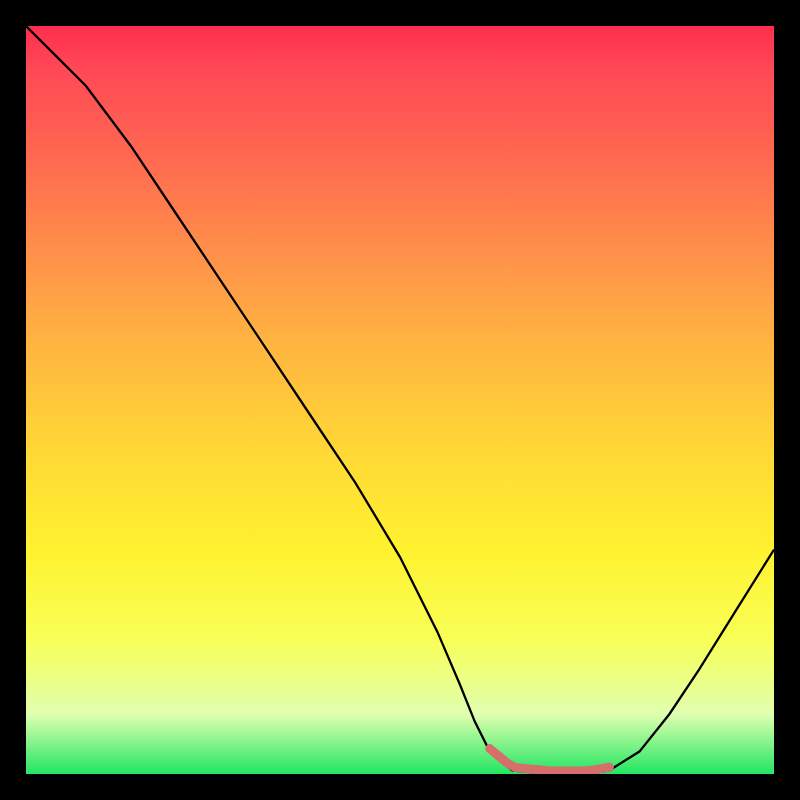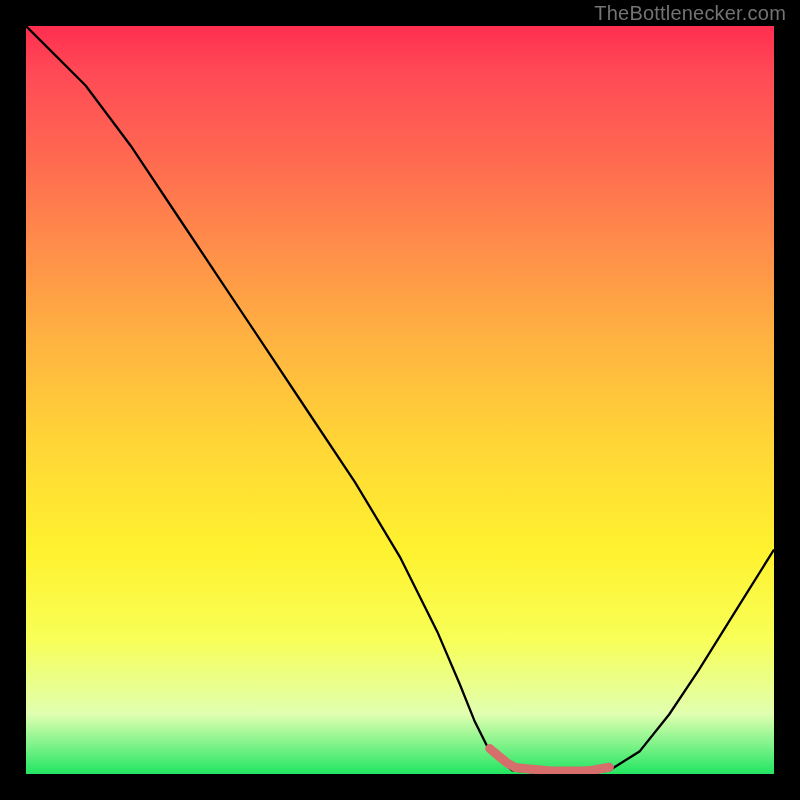--- a/index.html
+++ b/index.html
@@ -60,19 +60,18 @@
     stroke-width: 9;
     stroke-linecap: round;
   }
 </style>
 </head>
 <body>
 
 <div class="stage">
   <div class="plot-bg"></div>
 
-  <div class="credit">TheBottlenecker.com</div>
 
   <svg class="plot" viewBox="0 0 748 748" preserveAspectRatio="none">
     <path class="curve" id="curve-path" d="M0.0 0.0 L22.4 22.4 L59.8 59.8 L104.7 119.7 L149.6 187.0 L194.5 254.3 L239.4 321.6 L284.2 389.0 L329.1 456.3 L374.0 531.1 L411.4 605.9 L433.8 658.2 L448.8 695.6 L463.8 725.6 L486.2 744.3 L523.6 748.0 L561.0 748.0 L583.4 744.3 L613.4 725.6 L643.3 688.2 L673.2 643.3 L710.6 583.4 L748.0 523.6"></path>
     <path class="nadir" id="nadir-path" d="M463.8 722.6 L472.3 729.7 L480.9 736.8 L489.4 741.6 L498.0 742.4 L506.5 743.3 L515.1 744.1 L523.6 745.0 L532.1 745.0 L540.7 745.0 L549.2 745.0 L557.8 745.0 L566.3 744.1 L574.9 742.7 L583.4 741.3"></path>
   </svg>
 </div>
 
 </body></html>

